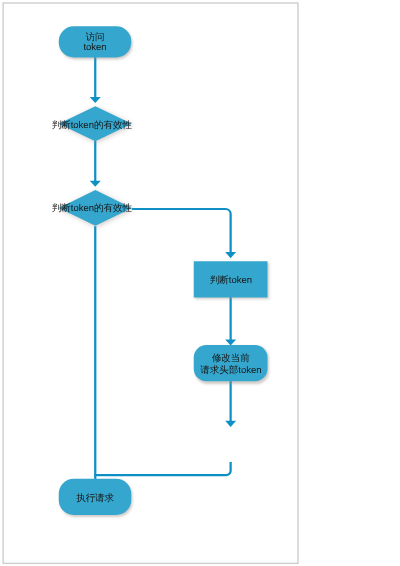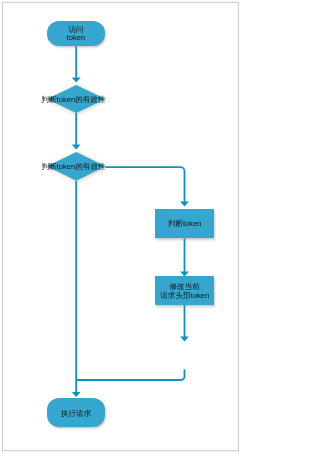--- a/index.html
+++ b/index.html
@@ -74,23 +74,23 @@
     <div class="dia-label">
       <span>判断token</span>
       <span>的有效性</span>
     </div>
   </div>
 
   <div class="node rect" style="left:155px;top:209px;width:59.4px;height:28.6px;">
     <span>判断token</span>
   </div>
 
-  <div class="node rect" style="left:155px;top:276.4px;width:59.4px;height:28.4px;">
+  <div class="node rect" style="left:155px;top:276.4px;width:59.4px;height:28.4px;border-radius:10px;">
     <span>修改当前</span>
     <span>请求头部token</span>
   </div>
 
 
-  <div class="node stadium" style="left:47px;top:398px;width:58.2px;height:29.2px;">
+  <div class="node stadium" style="left:47px;top:383px;width:58.2px;height:29.2px;">
     <span>执行请求</span>
   </div>
 
 </div>
 
 </body></html>

